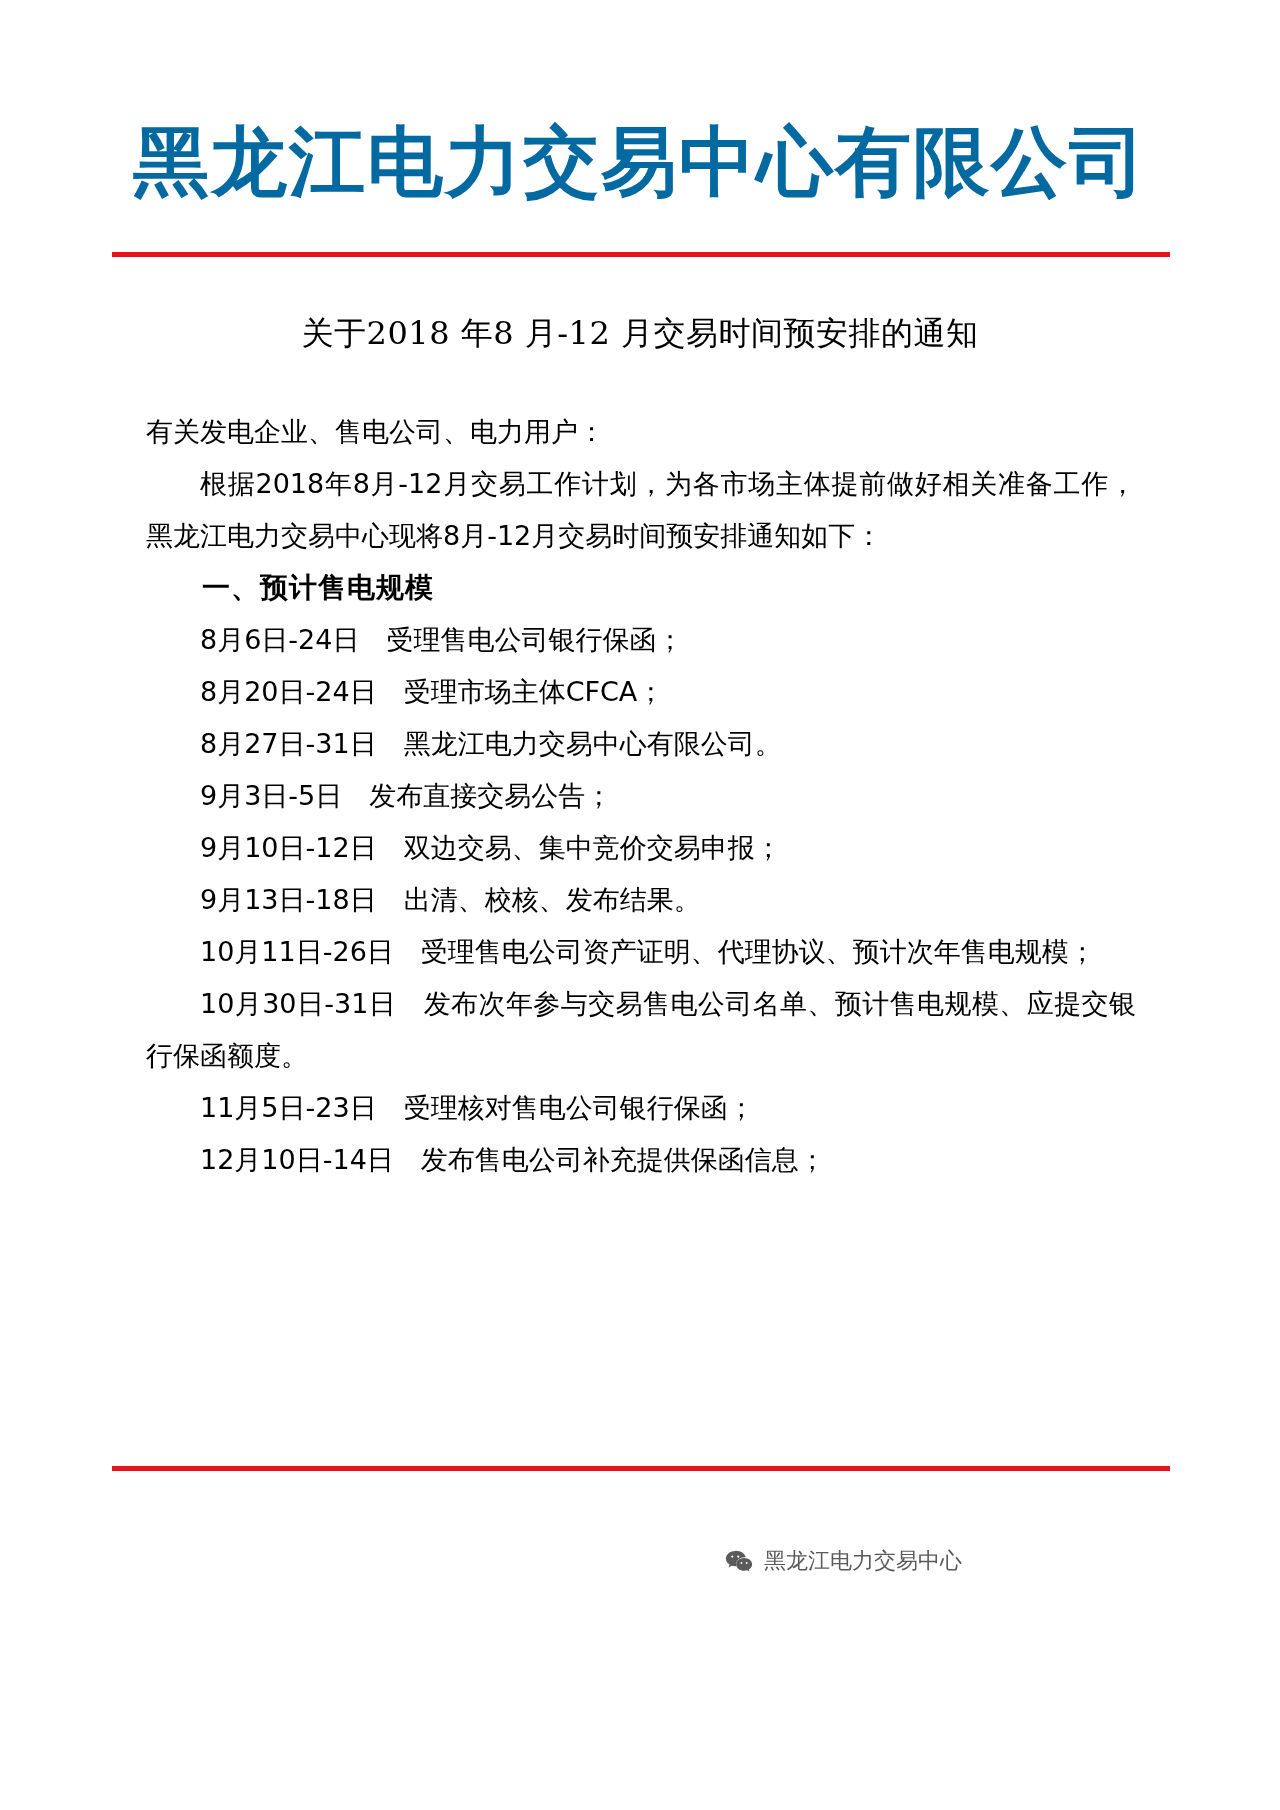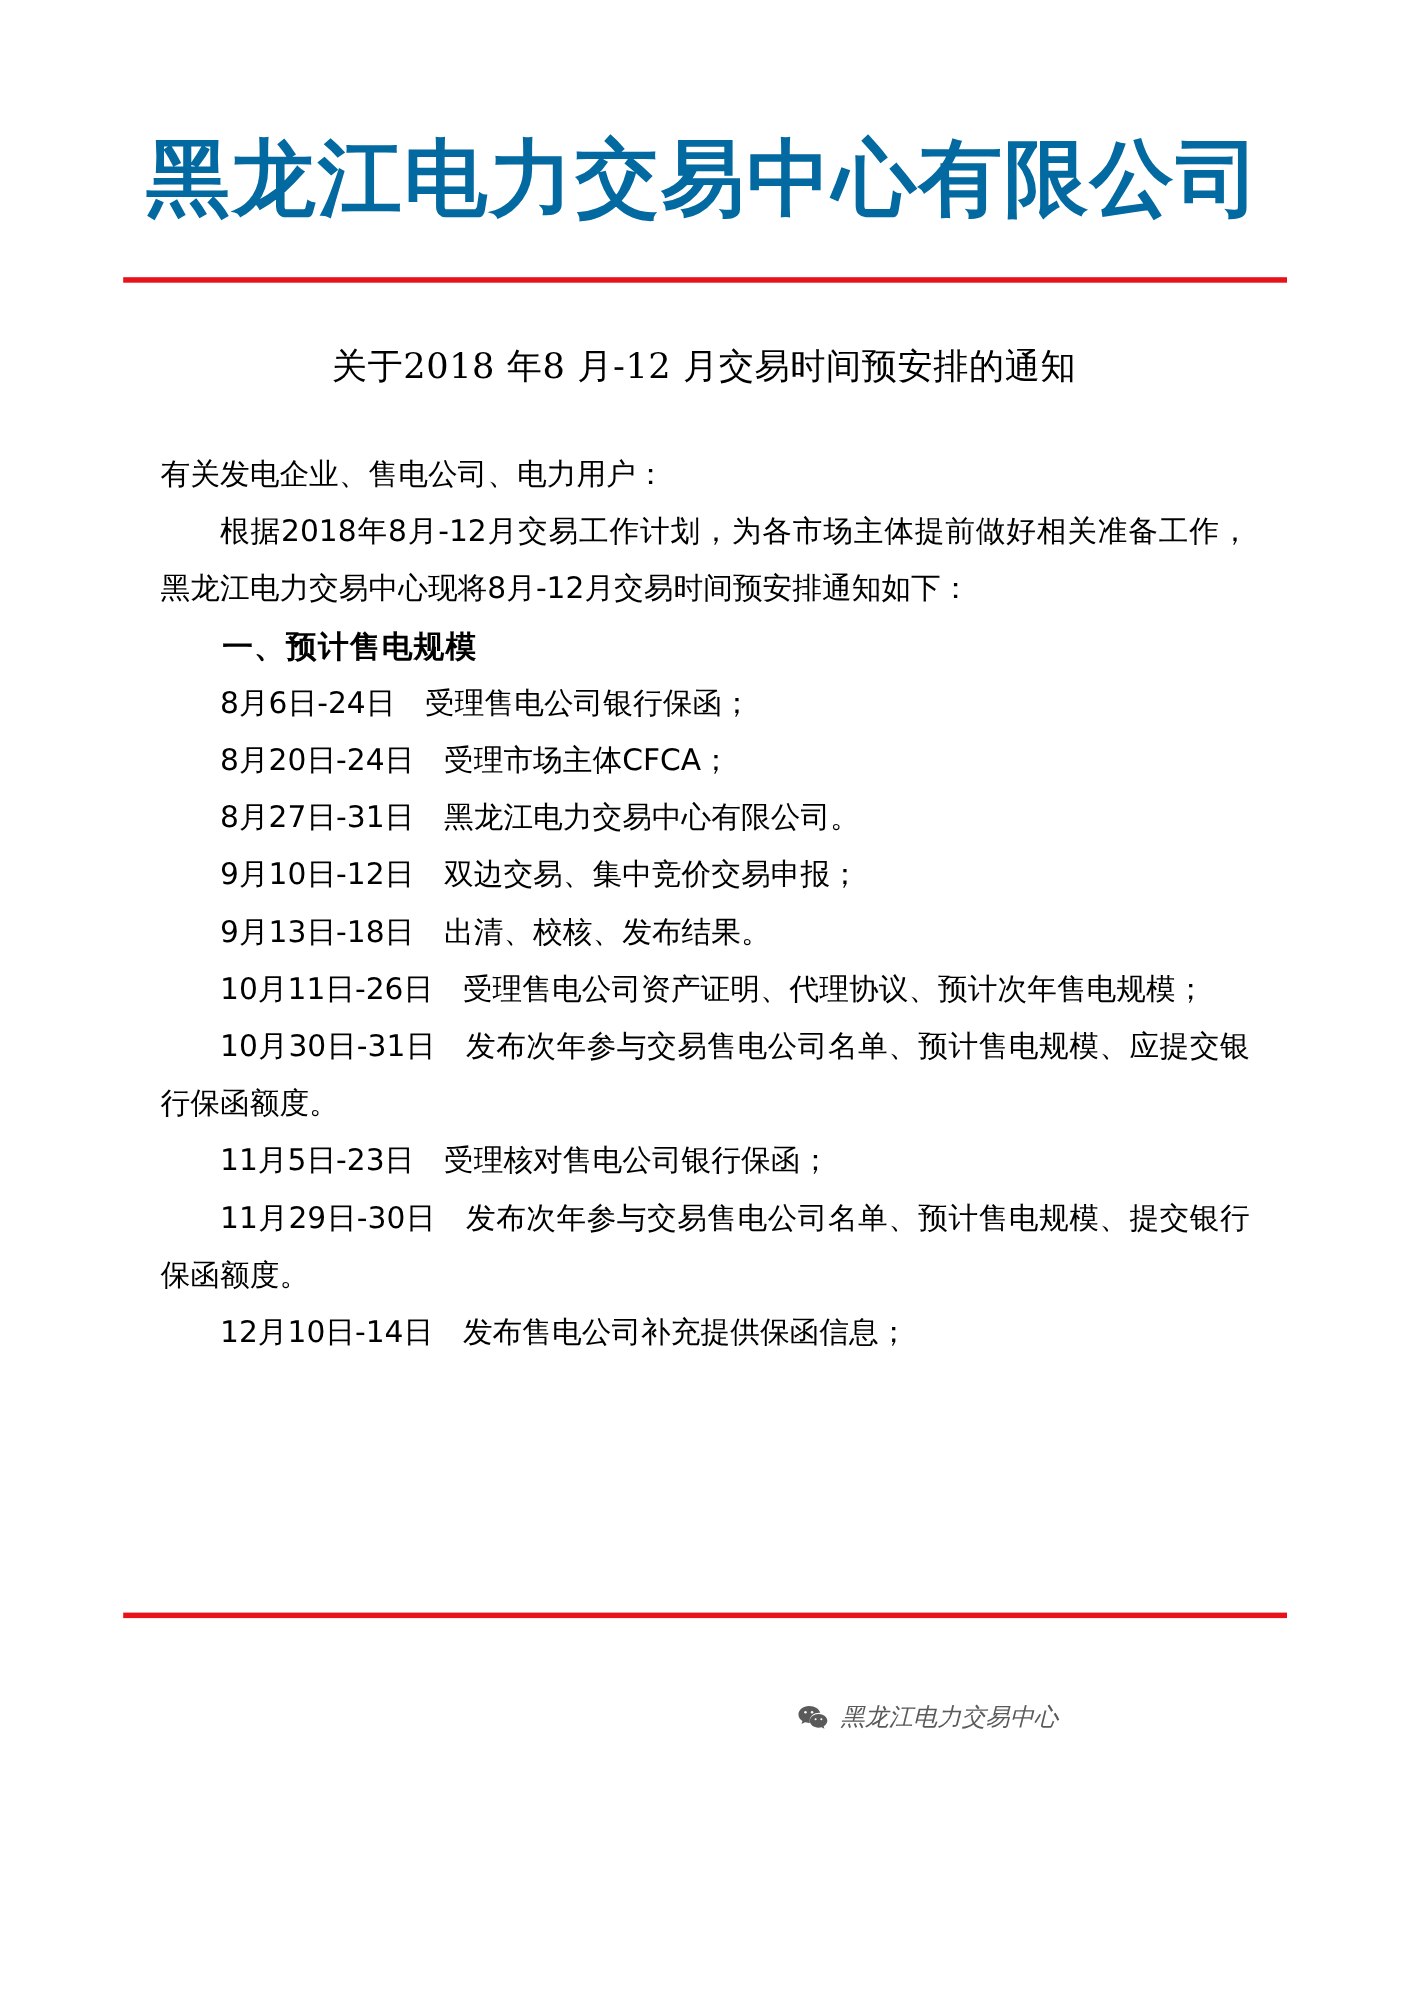--- a/index.html
+++ b/index.html
@@ -94,21 +94,20 @@
     width: 1058px;
     height: 5px;
     background: #e8131a;
   }
   .footer {
     position: absolute;
     left: 0;
     top: 1530px;
     width: 1032px;
     height: 280px;
-    font-style: italic;
   }
   .wechat-badge {
     position: absolute;
     right: 70px;
     top: 16px;
     display: flex;
     align-items: center;
     gap: 10px;
     color: #5a5a5a;
     font-size: 22px;
@@ -135,26 +134,26 @@
 
   <div class="doc-title">关于2018 年8 月-12 月交易时间预安排的通知</div>
 
   <div class="body-block">
     <p class="para">有关发电企业、售电公司、电力用户：</p>
     <p class="para indent">根据2018年8月-12月交易工作计划，为各市场主体提前做好相关准备工作，黑龙江电力交易中心现将8月-12月交易时间预安排通知如下：</p>
     <p class="section-head">一、预计售电规模</p>
     <p class="item">8月6日-24日　受理售电公司银行保函；</p>
     <p class="item">8月20日-24日　受理市场主体CFCA；</p>
     <p class="item">8月27日-31日　黑龙江电力交易中心有限公司。</p>
+    <p class="item">9月3日-5日　发布直接交易公告；</p>
     <p class="item">9月10日-12日　双边交易、集中竞价交易申报；</p>
     <p class="item">9月13日-18日　出清、校核、发布结果。</p>
     <p class="item">10月11日-26日　受理售电公司资产证明、代理协议、预计次年售电规模；</p>
     <p class="item">10月30日-31日　发布次年参与交易售电公司名单、预计售电规模、应提交银行保函额度。</p>
     <p class="item">11月5日-23日　受理核对售电公司银行保函；</p>
-    <p class="item">11月29日-30日　发布次年参与交易售电公司名单、预计售电规模、提交银行保函额度。</p>
     <p class="item">12月10日-14日　发布售电公司补充提供保函信息；</p>
   </div>
 
   <div class="rule-bottom"></div>
 
   <div class="footer">
     <div class="wechat-badge">
       <span class="wechat-icon">
         <svg viewBox="0 0 32 32" width="30" height="30" xmlns="http://www.w3.org/2000/svg">
           <path d="M12.2 5.2C6.6 5.2 2 8.9 2 13.4c0 2.6 1.5 4.9 3.9 6.4l-1 3 3.4-1.7c1.2.3 2.5.5 3.9.5.3 0 .7 0 1-.1-.2-.6-.3-1.3-.3-2 0-4.2 4.1-7.6 9.2-7.6.3 0 .7 0 1 .1-.8-3.8-5-6.8-10.9-6.8z" fill="#5a5a5a"></path>

